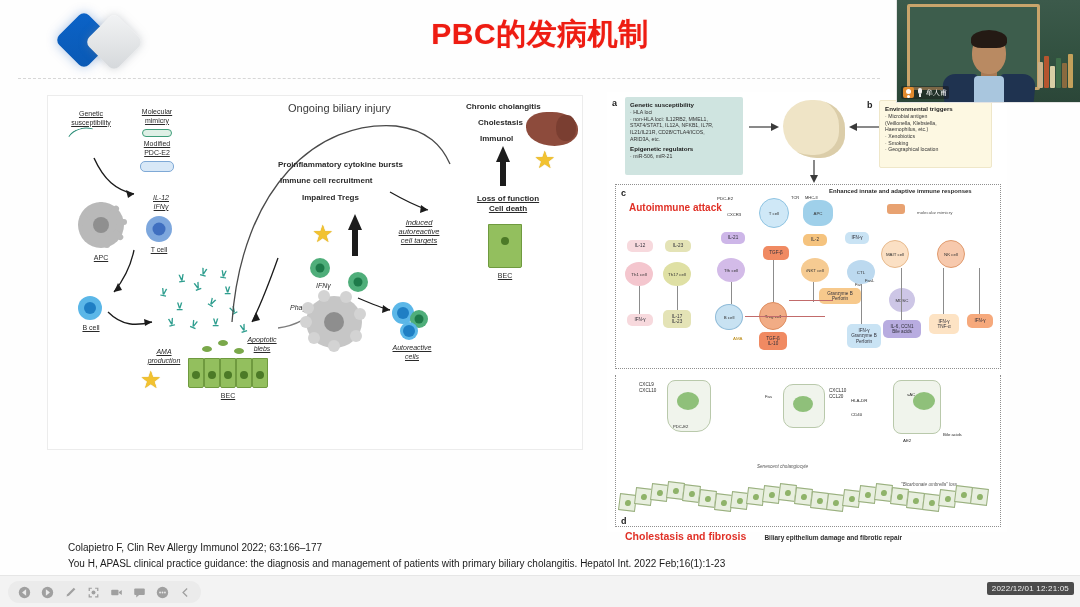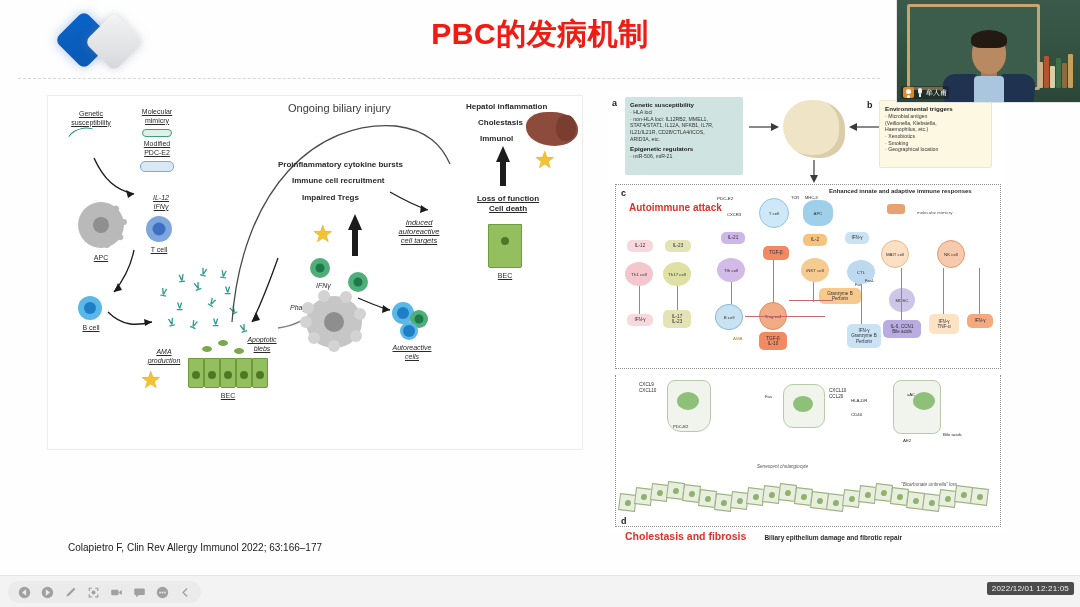--- a/index.html
+++ b/index.html
@@ -293,36 +293,36 @@
         <path d="M2,12 C16,18 26,22 34,24" stroke="#1b1b1b" stroke-width="1.3" fill="none"></path>
         <path d="M34,24 l-7,-5 l-1,8 z" fill="#1b1b1b"></path>
       </svg>
 
       <svg style="position:absolute;left:180px;top:10px;width:230px;height:225px;">
         <path d="M4,216 C14,80 90,14 168,20 C200,24 214,40 222,58" stroke="#4a4a4a" stroke-width="1.3" fill="none"></path>
       </svg>
       <div class="lbl" style="left:240px; top:6px; font-size:11px; color:#3a3a3a;">Ongoing biliary injury</div>
 
       <div class="lbl bold" style="left:230px; top:64px; font-size:8px;">Proinflammatory cytokine bursts</div>
-      <div class="lbl bold" style="left:244px; top:80px; font-size:8px;">Immune cell recruitment</div>
+      <div class="lbl bold" style="left:232px; top:80px; font-size:8px;">Immune cell recruitment</div>
       <div class="lbl bold" style="left:254px; top:97px; font-size:8px;">Impaired Tregs</div>
 
       <svg style="position:absolute;left:340px;top:94px;width:50px;height:24px;">
         <path d="M2,2 C16,10 28,16 40,20" stroke="#1b1b1b" stroke-width="1.2" fill="none"></path>
         <path d="M40,20 l-7,-5 l-1,8 z" fill="#1b1b1b"></path>
       </svg>
       <div class="lbl it c" style="left:336px; top:122px; width:70px; white-space:pre-line; font-size:7.5px;">Induced
 autoreactive
 cell targets</div>
 
       <div class="star" style="left:264px; top:126px;">★</div>
       <div class="arrow-up" style="left:300px; top:118px;"></div>
       <div class="arrow-tail" style="left:304px; top:134px; height:26px;"></div>
 
-      <div class="lbl bold" style="left:418px; top:6px; font-size:8px;">Hepatol inflammation</div>
+      <div class="lbl bold" style="left:418px; top:6px; font-size:8px;">Chronic cholangitis</div>
       <div class="lbl bold" style="left:430px; top:22px; font-size:8px;">Cholestasis</div>
       <div class="lbl bold" style="left:432px; top:38px; font-size:8px;">Immunol</div>
       <div class="liver" style="left:478px; top:16px;"></div>
 
       <div class="arrow-up" style="left:448px; top:50px;"></div>
       <div class="arrow-tail" style="left:452px; top:66px; height:24px;"></div>
       <div class="star" style="left:486px; top:52px;">★</div>
 
       <div class="lbl bold c" style="left:414px; top:98px; width:92px; white-space:pre-line; font-size:8px;">Loss of function
 Cell death</div>
@@ -487,20 +487,21 @@
 
       <div class="panel-letter" style="left:14px; top:424px;">d</div>
       <div class="chol-row">
         <span class="chol-main">Cholestasis and fibrosis</span>
         <span class="chol-sub">Biliary epithelium damage and fibrotic repair</span>
       </div>
     </div>
 
     <div class="citations">
       <div class="cit">Colapietro F,  Clin Rev Allergy Immunol 2022;  63:166–177</div>
+      <div class="cit">You H, APASL clinical practice guidance: the diagnosis and management of patients with primary biliary cholangitis. Hepatol Int. 2022 Feb;16(1):1-23</div>
     </div>
 
     <div class="video-tile">
       <div class="v-wall"></div>
       <div class="v-board"></div>
       <div class="v-shelf">
         <i></i>
           <i></i>
           <i></i>
           <i></i>

